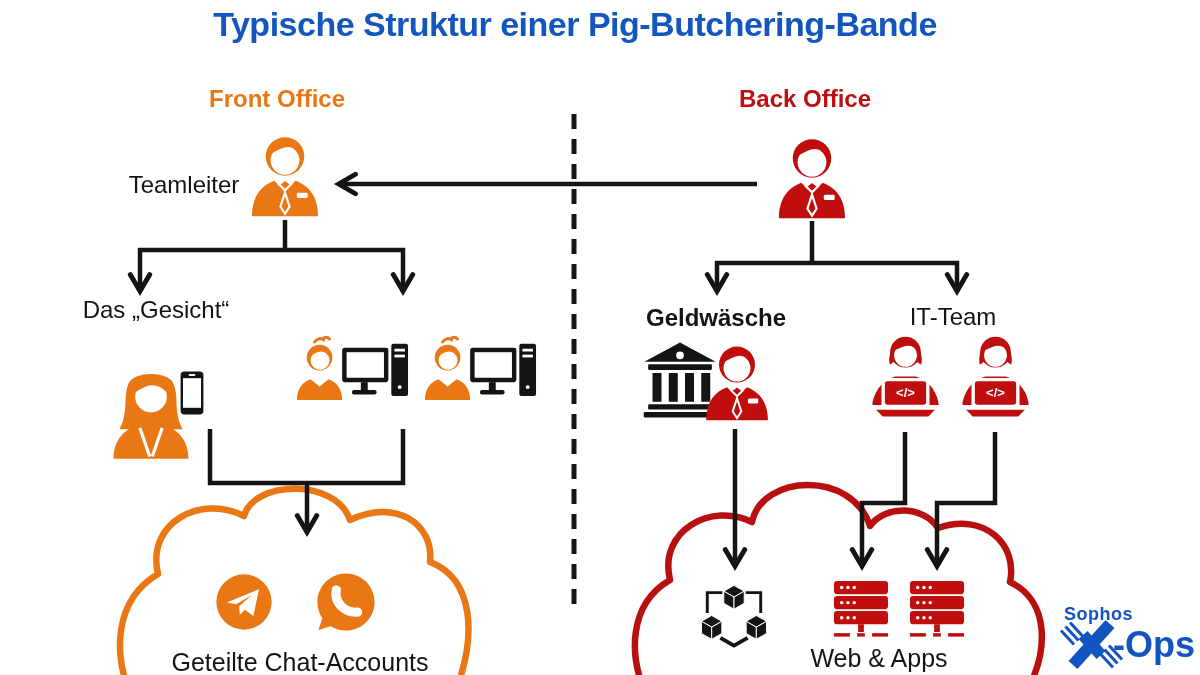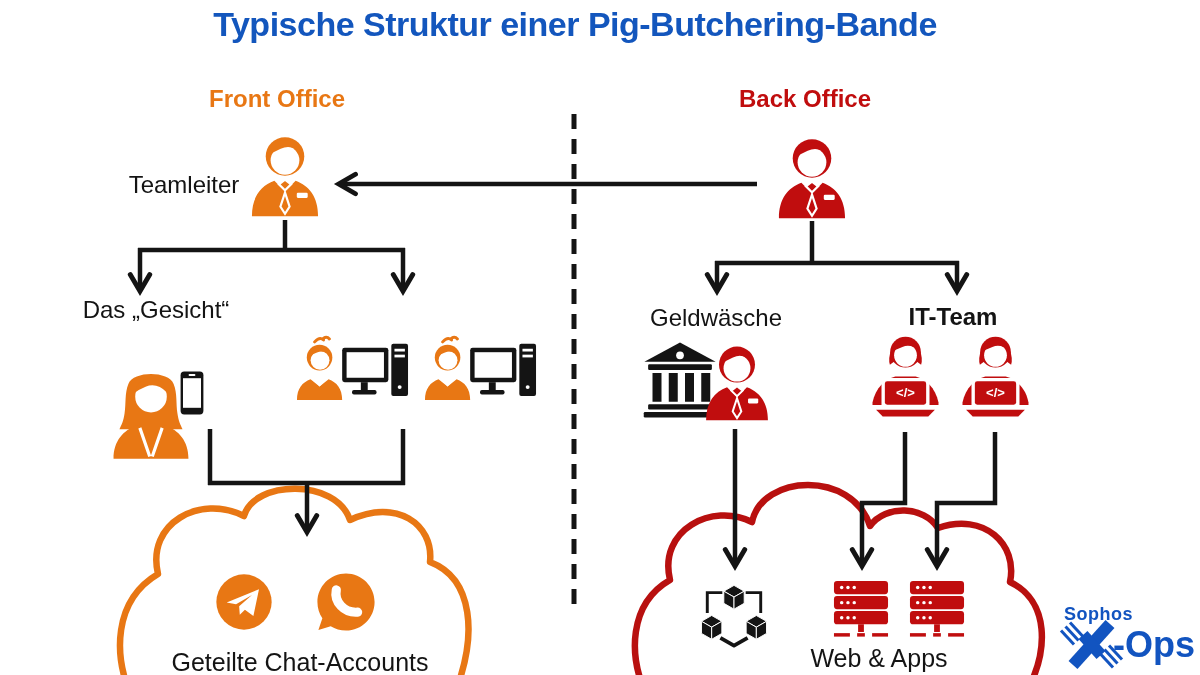--- a/index.html
+++ b/index.html
@@ -212,19 +212,19 @@
   <div class="lbl zone-head front" style="left:277px;top:85px;">Front Office</div>
   <div class="lbl zone-head back" style="left:805px;top:85px;">Back Office</div>
 
   <div class="lbl node" style="left:184px;top:171px;">Teamleiter</div>
 
   <div class="lbl node" style="left:139px;top:296px;margin-left:17px;">
     <div>Das „Gesicht“</div>
   </div>
 
 
-  <div class="lbl node" style="left:716px;top:304px;">Geldwäsche</div>
-  <div class="lbl node" style="left:953px;top:303px;font-weight:bold;">IT-Team</div>
+  <div class="lbl node" style="left:716px;top:304px;font-weight:bold;">Geldwäsche</div>
+  <div class="lbl node" style="left:953px;top:303px;">IT-Team</div>
 
   <div class="lbl cloudlbl" style="left:300px;top:648px;">Geteilte Chat-Accounts</div>
   <div class="lbl cloudlbl" style="left:879px;top:644px;">Web &amp; Apps</div>
 
 </div>
 
 </body></html>

